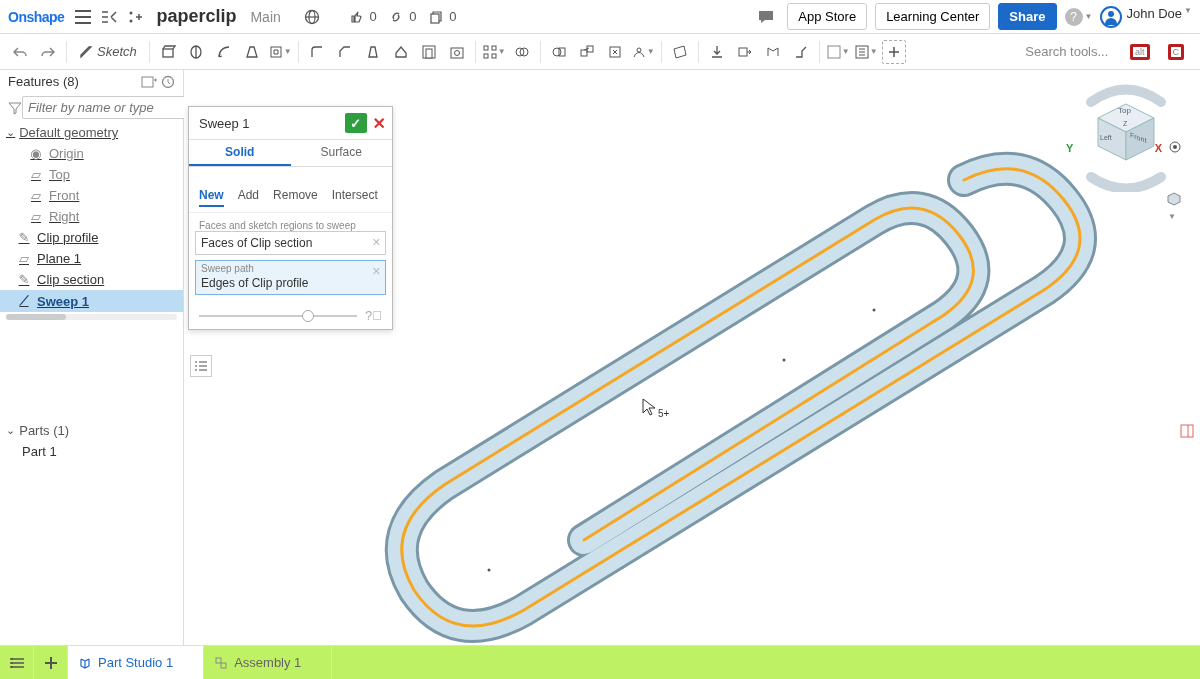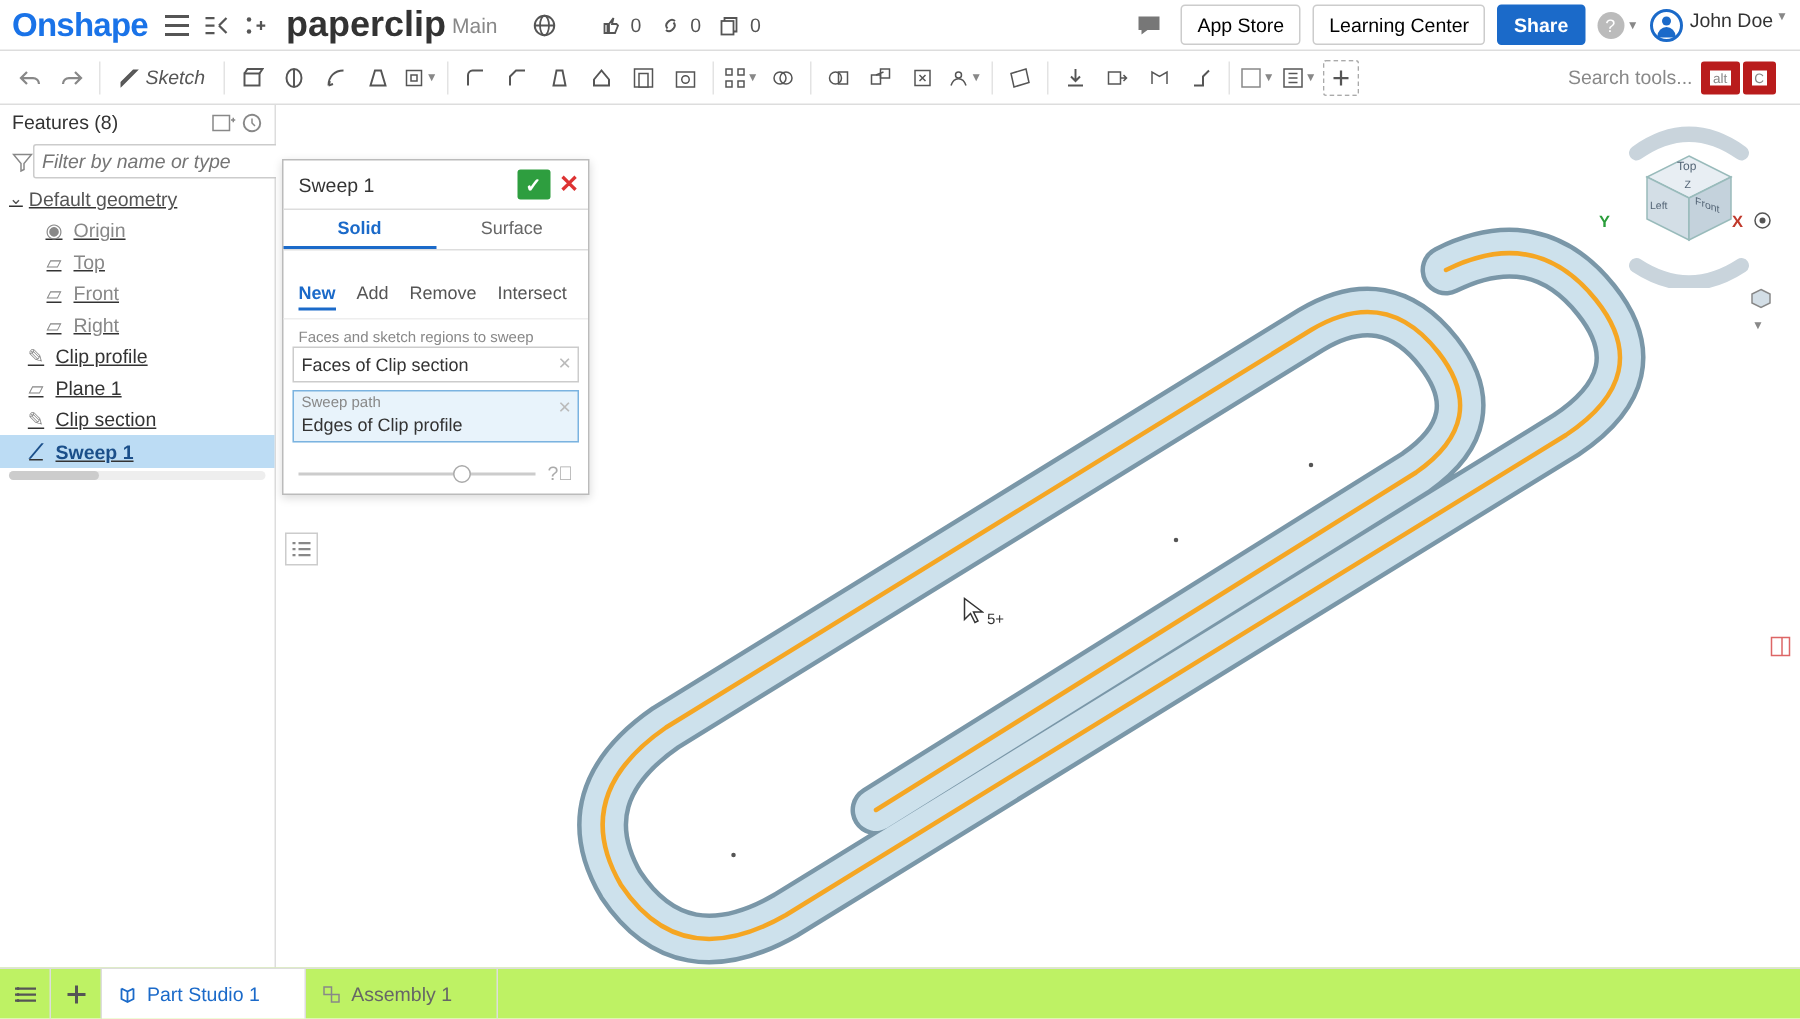--- a/index.html
+++ b/index.html
@@ -1,42 +1,42 @@
 <!DOCTYPE html>
 <html><head>
 <meta charset="utf-8">
 <style>
 * { box-sizing: border-box; margin: 0; padding: 0; font-family: Arial, Helvetica, sans-serif; }
 body { width: 1200px; height: 679px; overflow: hidden; background: #fff; font-size: 13px; color: #333; }
 
 
 .topbar { display: flex; align-items: center; height: 34px; padding: 0 8px; border-bottom: 1px solid #ddd; }
-.logo { font-weight: bold; font-size: 22px; color: #1a73e8; margin-right: 6px; letter-spacing: -0.5px; }
+.logo { font-weight: bold; font-size: 14px; color: #1a73e8; margin-right: 6px; letter-spacing: -0.5px; }
 .tb-icon { width: 22px; height: 22px; display: inline-flex; align-items: center; justify-content: center; color: #555; margin: 0 2px; cursor: pointer; }
-.doc-title { font-size: 24px; font-weight: bold; margin-left: 8px; margin-right: 4px; }
+.doc-title { font-size: 18px; font-weight: bold; margin-left: 8px; margin-right: 14px; }
 .doc-branch { color: #888; font-size: 14px; }
 .tb-gap { width: 18px; }
 .counter { display: inline-flex; align-items: center; color: #555; margin: 0 6px; }
 .counter svg, .counter .ico { margin-right: 3px; }
 .topbar-right { margin-left: auto; display: flex; align-items: center; gap: 8px; }
 .btn { border: 1px solid #ccc; background: #fff; padding: 5px 10px; border-radius: 3px; cursor: pointer; font-size: 13px; white-space: nowrap; }
 .btn.primary { background: #1b6ac9; color: #fff; border-color: #1b6ac9; font-weight: bold; }
 .user { display: flex; align-items: flex-start; cursor: pointer; }
 .user-avatar { width: 22px; height: 22px; border-radius: 50%; border: 2px solid #1b6ac9; margin-right: 4px; position: relative; }
 .user-avatar:after { content:""; position:absolute; top:3px; left:6px; width:6px; height:6px; border-radius:50%; background:#1b6ac9;}
 .user-avatar:before { content:""; position:absolute; bottom:1px; left:3px; width:12px; height:7px; border-radius:6px 6px 0 0; background:#1b6ac9;}
 
 
 .toolbar { display: flex; align-items: center; height: 36px; border-bottom: 1px solid #ddd; padding: 0 8px; gap: 4px; }
 .tool { width: 24px; height: 24px; display: inline-flex; align-items:center; justify-content:center; color:#555; cursor:pointer; border-radius:2px; }
 .tool.sketch-label { width:auto; padding: 0 6px; font-style: italic; align-items: center; }
 .tool .caret { font-size: 8px; margin-left:1px; color:#888;}
 .tool-sep { width:1px; height:22px; background:#e3e3e3; margin:0 2px;}
 .search-tools { margin-left:auto; display:flex; align-items:center; color:#888; padding:0 8px; }
-.search-tools .kbd { border:6px solid #b91c1c; border-radius:2px; font-size:9px; padding:0 2px; margin-left:2px;}
+.search-tools .kbd { border:3px solid #b91c1c; border-radius:2px; font-size:9px; padding:0 2px; margin-left:18px;}
 
 
 .left-panel { position:absolute; left:0; top:70px; width:184px; bottom:34px; border-right:1px solid #ddd; background:#fff; display:flex; flex-direction:column;}
 .panel-header { display:flex; align-items:center; padding: 4px 8px; font-size:13px; color:#333;}
 .panel-header .spacer { margin-left:auto; }
 .panel-header .hicon { color:#888; margin-left:4px; cursor:pointer;}
 .filter-row { display:flex; align-items:center; padding:3px 8px;}
 .filter-row input { flex:1; border:1px solid #ccc; padding:3px 5px; font-size:13px; font-style:italic; color:#888; border-radius:2px;}
 .filter-row .funnel { color:#888; width:18px;}
 .tree { flex:0 0 auto;text-decoration:underline; }
@@ -404,20 +404,26 @@
         <span class="ticon">✎</span>
         <span>Clip section</span>
       </div>
     <div class="tree-item sub2 selected">
         <span class="ticon" style="color:#1b4f8a">⟋</span>
         <span>Sweep 1</span>
       </div>
     <div class="tree-scroll"></div>
   </div>
 
+  <div class="parts-section">
+    <div class="tree-item exp">
+        <span>Parts (1)</span>
+      </div>
+    <div class="parts-item">Part 1</div>
+  </div>
 </div>
 
 <div class="viewport">
 
   <svg width="1016" height="575" style="position:absolute;left:0;top:0">
     <g transform="translate(220,20)">
 
       <path d="M 560 90 
                Q 620 60 660 110 Q 700 160 640 200
                L 120 520

